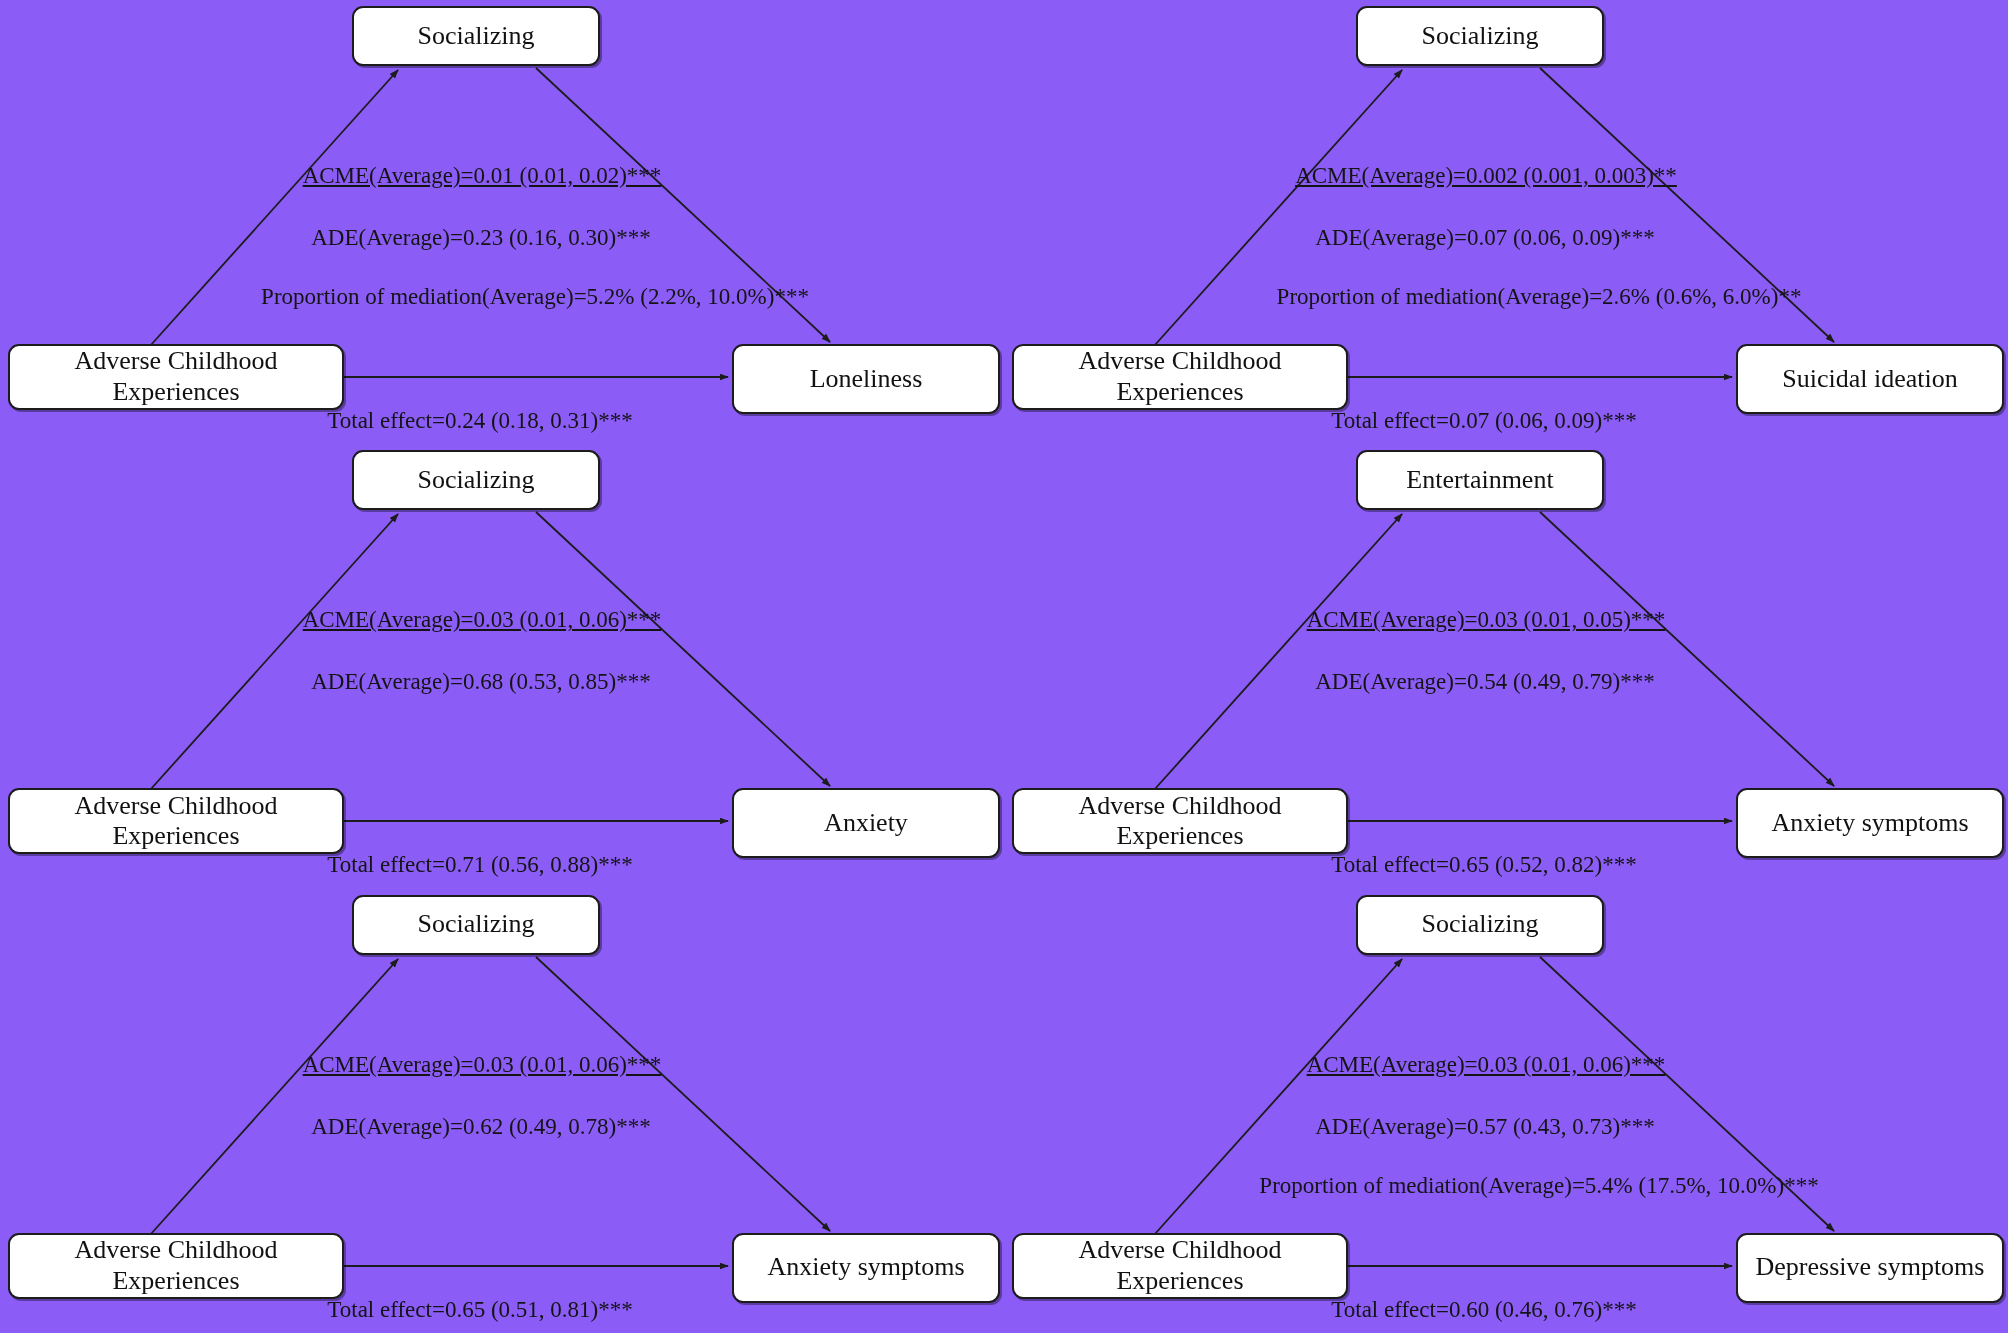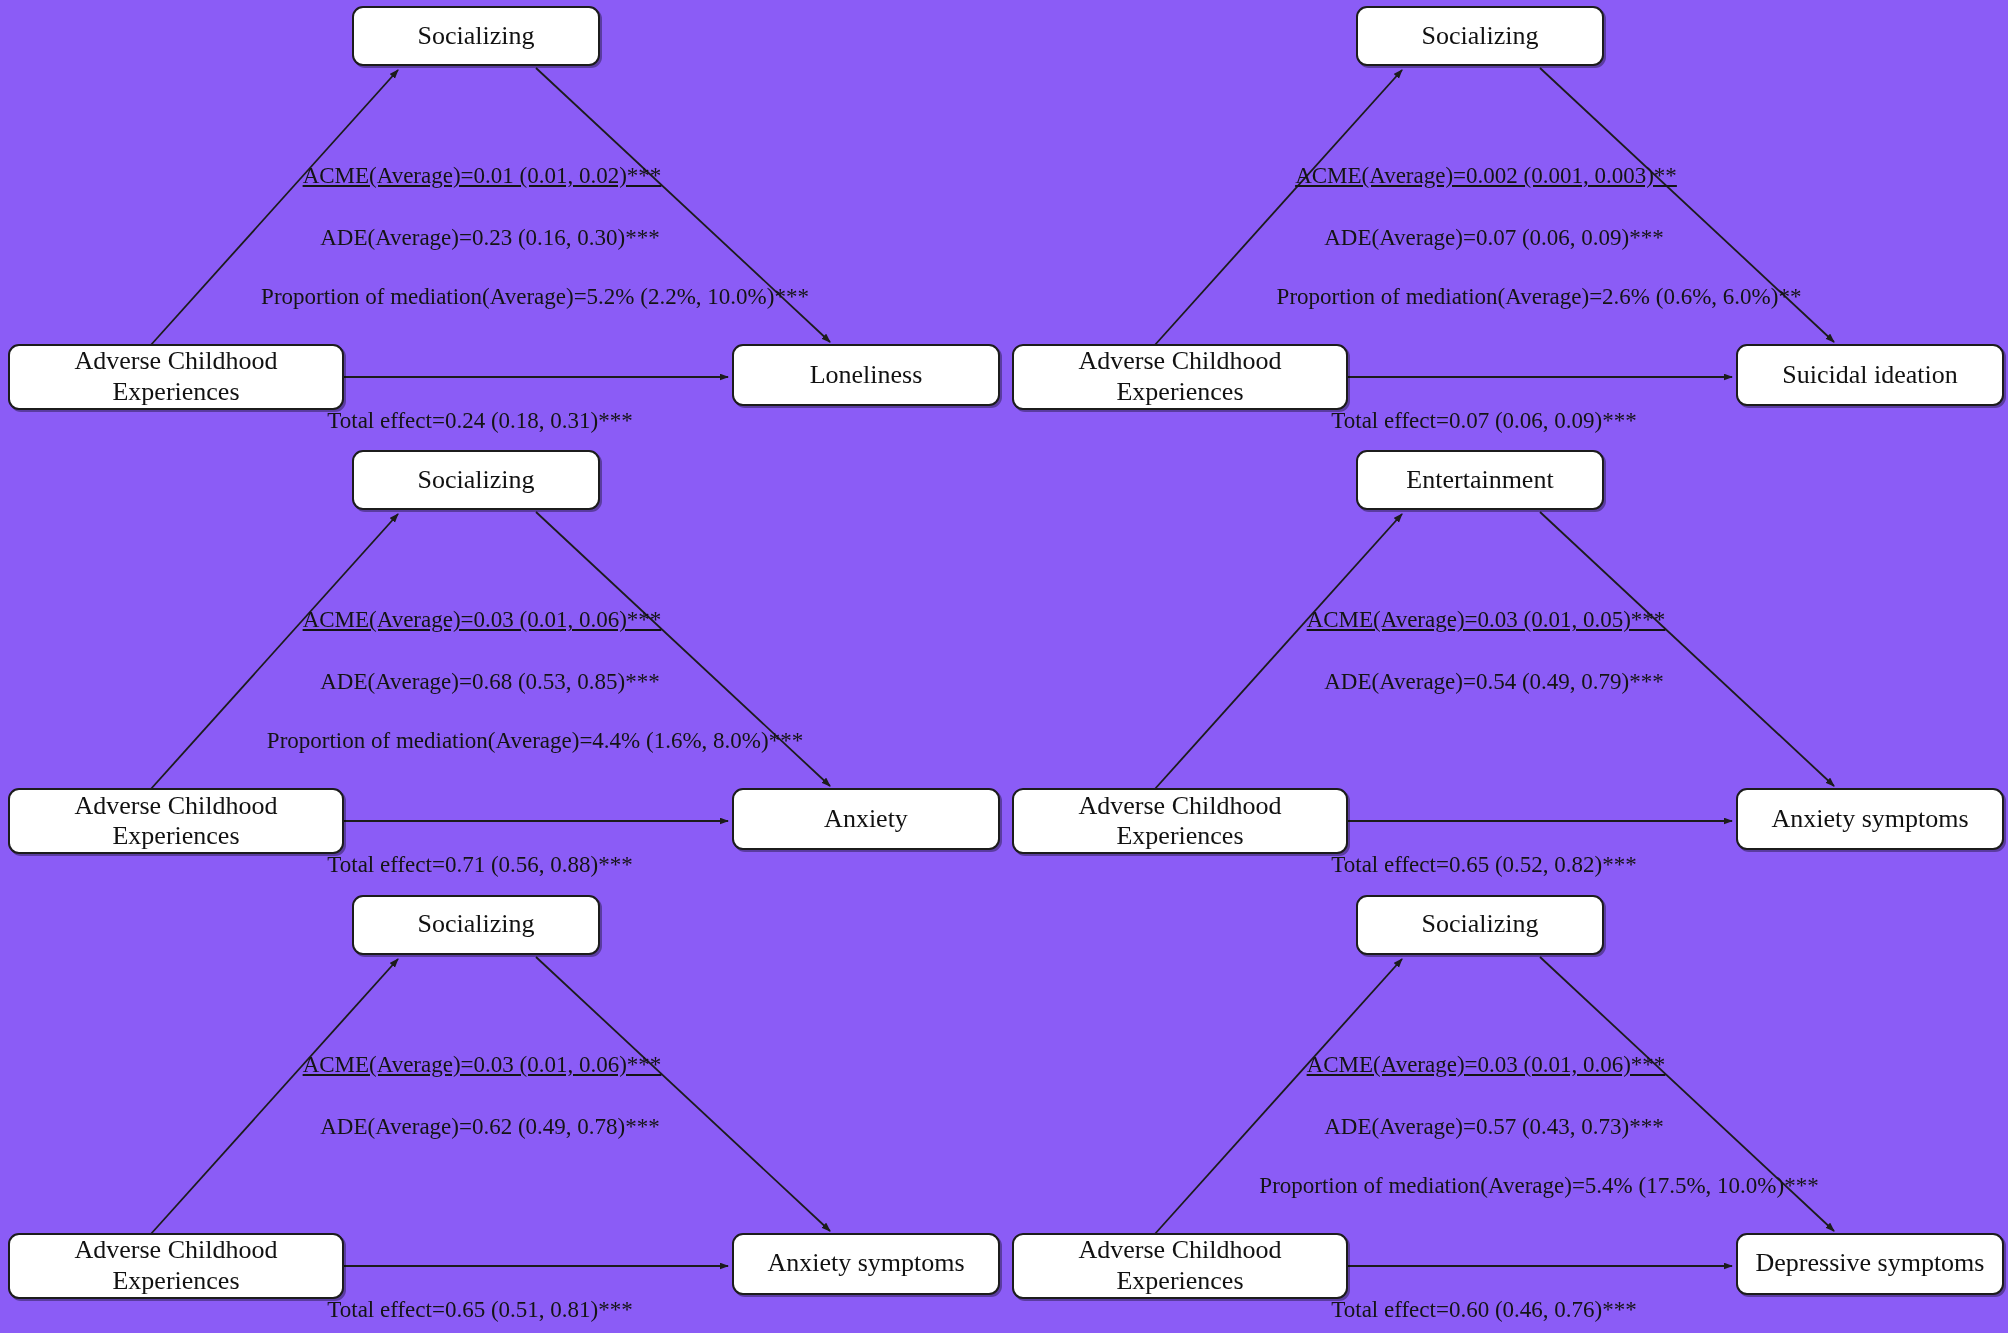--- a/index.html
+++ b/index.html
@@ -9,25 +9,25 @@
   .panel{position:relative;width:1004px;height:444px;}
   .arrows{position:absolute;left:0;top:0;width:1004px;height:444px;}
   .arrows line{stroke:#1c1c1c;stroke-width:1.8;}
   .arrows line.horiz{stroke-width:2.2;}
   .box{position:absolute;box-sizing:border-box;border:2px solid #1c1c1c;border-radius:11px;
        background:#ffffff;box-shadow:2px 2px 0 rgba(0,0,0,0.35);
        display:flex;align-items:center;justify-content:center;text-align:center;
        font-size:26px;line-height:1.18;white-space:pre-line;}
   .box.mediator{left:352px;top:6px;width:248px;height:60px;}
   .box.predictor{left:8px;top:344px;width:336px;height:66px;}
-  .box.outcome{left:732px;top:344px;width:268px;height:62px;}
+  .box.outcome{left:732px;top:344px;width:268px;height:70px;}
   .lbl{position:absolute;transform:translate(-50%,-50%);white-space:nowrap;
        font-size:23px;color:#141414;}
   .lbl.acme{left:482px;top:176px;text-decoration:underline;}
-  .lbl.ade{left:481px;top:238px;margin-left:9px;}
+  .lbl.ade{left:481px;top:238px;}
   .lbl.prop{left:535px;top:297px;}
   .lbl.total{left:480px;top:421px;}
 </style>
 </head>
 <body>
 
 <div id="figure">
   <section class="panel">
     <svg class="arrows" viewBox="0 0 1004 444" aria-hidden="true">
       <defs>
@@ -80,21 +80,20 @@
       <line class="diag-left" x1="150" y1="346" x2="398" y2="70" marker-end="url(#ah2)"></line>
       <line class="diag-right" x1="536" y1="68" x2="830" y2="342" marker-end="url(#ah2)"></line>
       <line class="horiz" x1="288" y1="377" x2="728" y2="377" marker-end="url(#ah2)"></line>
     </svg>
     <div class="box mediator"><span class="bind-mediator">Socializing</span></div>
     <div class="box predictor"><span class="bind-predictor">Adverse Childhood
 Experiences</span></div>
     <div class="box outcome"><span class="bind-outcome">Anxiety</span></div>
     <div class="lbl acme bind-acme">ACME(Average)=0.03 (0.01, 0.06)***</div>
     <div class="lbl ade bind-ade">ADE(Average)=0.68 (0.53, 0.85)***</div>
-    <div class="lbl prop bind-prop">Proportion of mediation(Average)=4.4% (1.6%, 8.0%)***</div>
     <div class="lbl total bind-total">Total effect=0.71 (0.56, 0.88)***</div>
   </section>
 
   <section class="panel">
     <svg class="arrows" viewBox="0 0 1004 444" aria-hidden="true">
       <defs>
         <marker class="ah" markerWidth="10" markerHeight="8" refX="8.5" refY="3.5" orient="auto" markerUnits="userSpaceOnUse" id="ah3">
           <path d="M0,0 L9.5,3.5 L0,7 Z" fill="#1c1c1c"></path>
         </marker>
       </defs>

